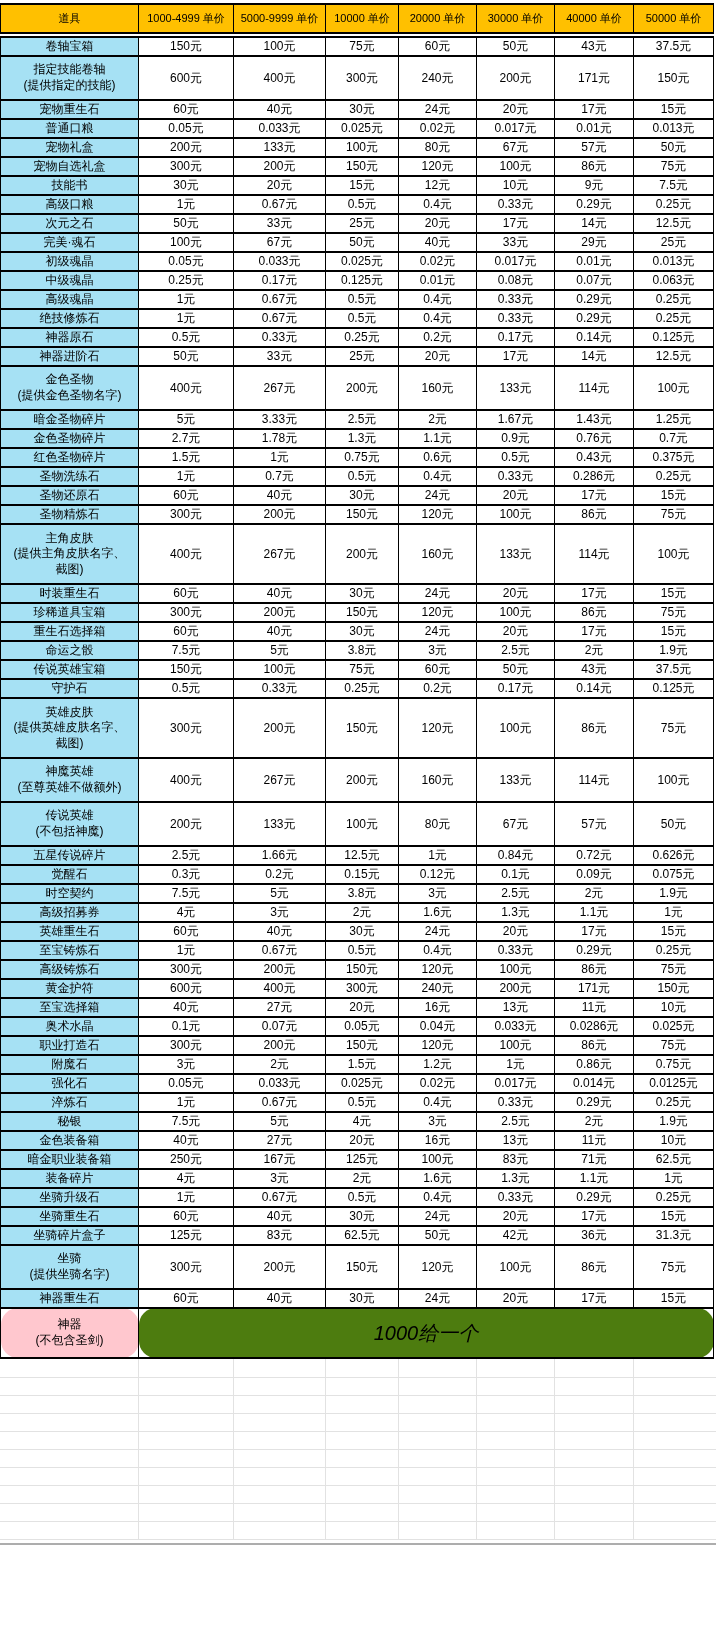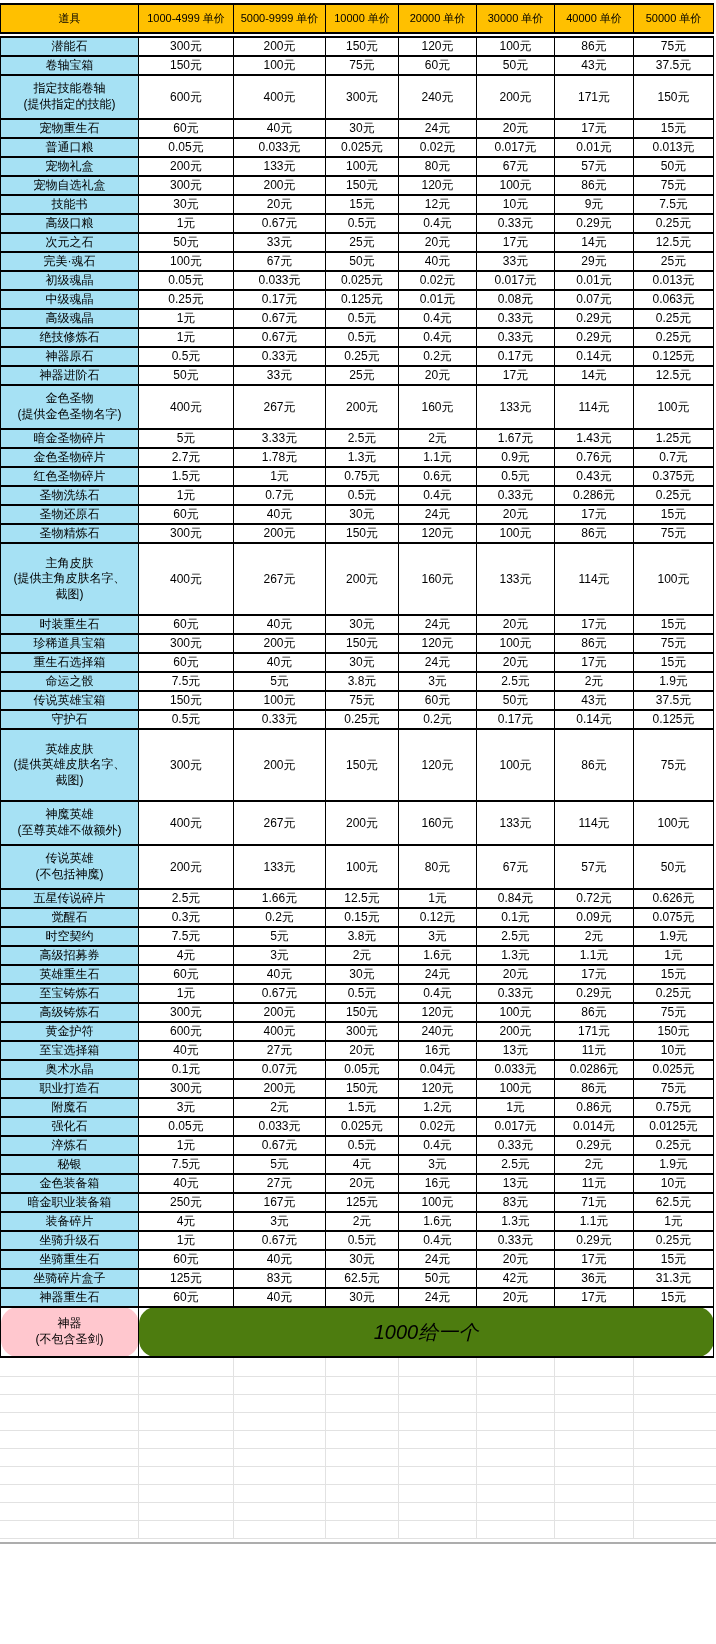--- a/index.html
+++ b/index.html
@@ -35,21 +35,21 @@
     vertical-align: middle;
     padding: 0 1px;
     background: #ffffff;
     overflow: hidden;
   }
   .body-table td.item { background: #A6E1F4; white-space: pre-line; line-height: 1.3; }
   .body-table td.pink { background: #FFC7CE; }
   .body-table td.note { background: #4d7c0f; font-size: 20px; font-style: italic; }
   tr.single td { height: 17px; }
   tr.double td { height: 44px; }
-  tr.triple td { height: 72px; }
+  tr.triple td { height: 60px; }
   tr.special td { height: 50px; border-radius: 17px; }
 
   
   .empty-grid td { border: 1px solid #e2e2e2; height: 18px; background: #ffffff; }
   .empty-grid td:first-child { border-left: none; }
   .empty-grid tr:first-child td { border-top: none; }
   .empty-grid { width: 716px; }
   .bottom-edge { width: 716px; height: 0; border-top: 2px solid #adadad; margin-top: 3px; }
 </style>
 </head>
@@ -88,30 +88,20 @@
         <col style="width:95px">
         <col style="width:92px">
         <col style="width:73px">
       <col style="width:78px">
         <col style="width:78px">
         <col style="width:79px">
         <col style="width:80px">
     </colgroup>
     <tbody id="tbody">
         <tr class="single">
-          <td class="item">潜能石</td>
-          <td class="val">300元</td>
-          <td class="val">200元</td>
-          <td class="val">150元</td>
-          <td class="val">120元</td>
-          <td class="val">100元</td>
-          <td class="val">86元</td>
-          <td class="val">75元</td>
-        </tr>
-        <tr class="single">
           <td class="item">卷轴宝箱</td>
           <td class="val">150元</td>
           <td class="val">100元</td>
           <td class="val">75元</td>
           <td class="val">60元</td>
           <td class="val">50元</td>
           <td class="val">43元</td>
           <td class="val">37.5元</td>
         </tr>
         <tr class="double">
@@ -644,20 +634,31 @@
         </tr>
         <tr class="single">
           <td class="item">坐骑碎片盒子</td>
           <td class="val">125元</td>
           <td class="val">83元</td>
           <td class="val">62.5元</td>
           <td class="val">50元</td>
           <td class="val">42元</td>
           <td class="val">36元</td>
           <td class="val">31.3元</td>
+        </tr>
+        <tr class="double">
+          <td class="item">坐骑
+(提供坐骑名字)</td>
+          <td class="val">300元</td>
+          <td class="val">200元</td>
+          <td class="val">150元</td>
+          <td class="val">120元</td>
+          <td class="val">100元</td>
+          <td class="val">86元</td>
+          <td class="val">75元</td>
         </tr>
         <tr class="single">
           <td class="item">神器重生石</td>
           <td class="val">60元</td>
           <td class="val">40元</td>
           <td class="val">30元</td>
           <td class="val">24元</td>
           <td class="val">20元</td>
           <td class="val">17元</td>
           <td class="val">15元</td>

